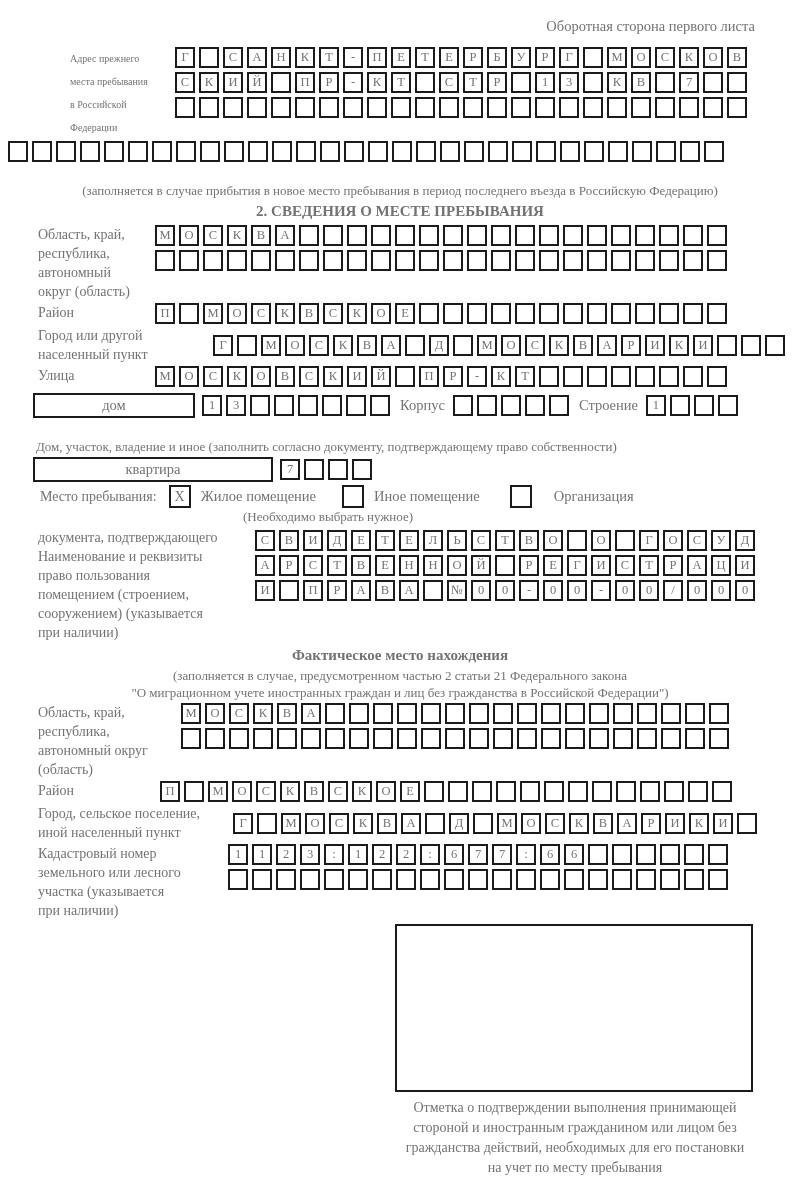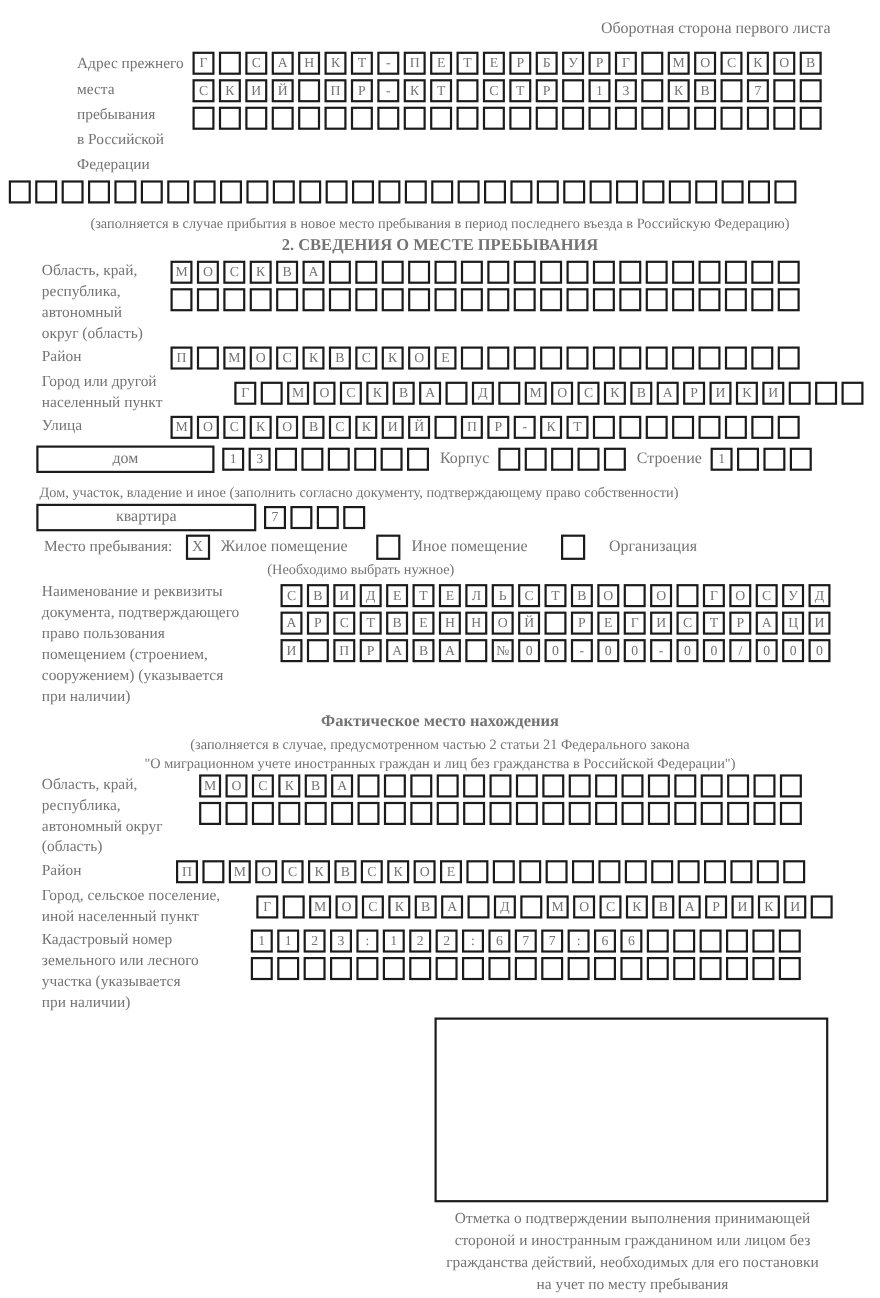--- a/index.html
+++ b/index.html
@@ -13,41 +13,41 @@
   .cells{display:flex;gap:4px;}
   .cell{
     width:20px;height:21px;border:2px solid #1b1b1b;box-sizing:border-box;
     display:flex;align-items:center;justify-content:center;
     font-size:12.5px;flex:0 0 auto;background:#fff;
   }
   .rowstack{display:flex;flex-direction:column;gap:4px;}
   .block{display:flex;align-items:flex-start;}
   .block.vcenter{align-items:center;}
   .flabel{box-sizing:border-box;padding-left:38px;line-height:19px;font-size:14px;flex:0 0 auto;}
-  .plabel{box-sizing:border-box;padding-left:70px;width:175px;line-height:23px;font-size:14px;flex:0 0 auto;}
+  .plabel{box-sizing:border-box;padding-left:70px;width:175px;line-height:23px;font-size:10px;flex:0 0 auto;}
   .w155{width:155px;}
   .w183{width:213px;}
   .w181{width:181px;}
   .w160{width:160px;}
   .w233{width:233px;}
   .w228{width:228px;}
   .w255{width:255px;}
   .fullrow{padding-left:8px;margin-top:2px;}
-  .caption{font-size:13px;line-height:17px;margin-top:9px;}
+  .caption{font-size:13px;line-height:17px;margin-top:20px;}
   .center{text-align:center;}
   .leftcap{padding-left:36px;}
   .sec-title{font-weight:bold;font-size:15px;text-align:center;margin-top:3px;line-height:19px;}
   .m2{margin-top:2px;} .m3{margin-top:3px;} .m4{margin-top:4px;} .m6{margin-top:6px;} .m12{margin-top:12px;}
   .hrow{display:flex;align-items:center;padding-left:33px;}
   .wide-box{
     border:2px solid #1b1b1b;box-sizing:border-box;height:25px;
     display:flex;align-items:center;justify-content:center;font-size:14.5px;flex:0 0 auto;background:#fff;
   }
   .wb162{width:162px;margin-right:7px;}
-  .wb200{width:200px;margin-right:7px;}
+  .wb200{width:240px;margin-right:7px;}
   .inline-label{padding:0 8px 0 10px;font-size:14.5px;flex:0 0 auto;}
   .stay-row{display:flex;align-items:center;padding-left:40px;gap:0;}
   .stay-row .cell{width:22px;height:23px;font-size:14px;}
   .opt-label{padding-left:10px;font-size:14.5px;}
   .gap12{margin-left:12px;} .gap26{margin-left:26px;} .gap30{margin-left:30px;}
   .hint{padding-left:243px;font-size:13px;line-height:17px;}
   .stamp-box{
     margin-left:395px;margin-top:4px;width:358px;height:168px;
     border:2px solid #1b1b1b;box-sizing:border-box;background:#fff;
   }
@@ -391,22 +391,22 @@
     <span class="opt-label">Жилое помещение</span>
     <span class="cell gap26"></span>
     <span class="opt-label">Иное помещение</span>
     <span class="cell gap30"></span>
     <span class="opt-label gap12">Организация</span>
   </div>
   <div class="hint">(Необходимо выбрать нужное)</div>
 
   <div class="block m3">
     <div class="flabel w255">
+        <div>документа, подтверждающего</div>
         <div>Наименование и реквизиты</div>
-        <div>документа, подтверждающего</div>
         <div>право пользования</div>
         <div>помещением (строением,</div>
         <div>сооружением) (указывается</div>
         <div>при наличии)</div>
       </div>
     <div class="rowstack doc-cells">
       <div class="cells">
           <span class="cell">С</span>
           <span class="cell">В</span>
           <span class="cell">И</span>

